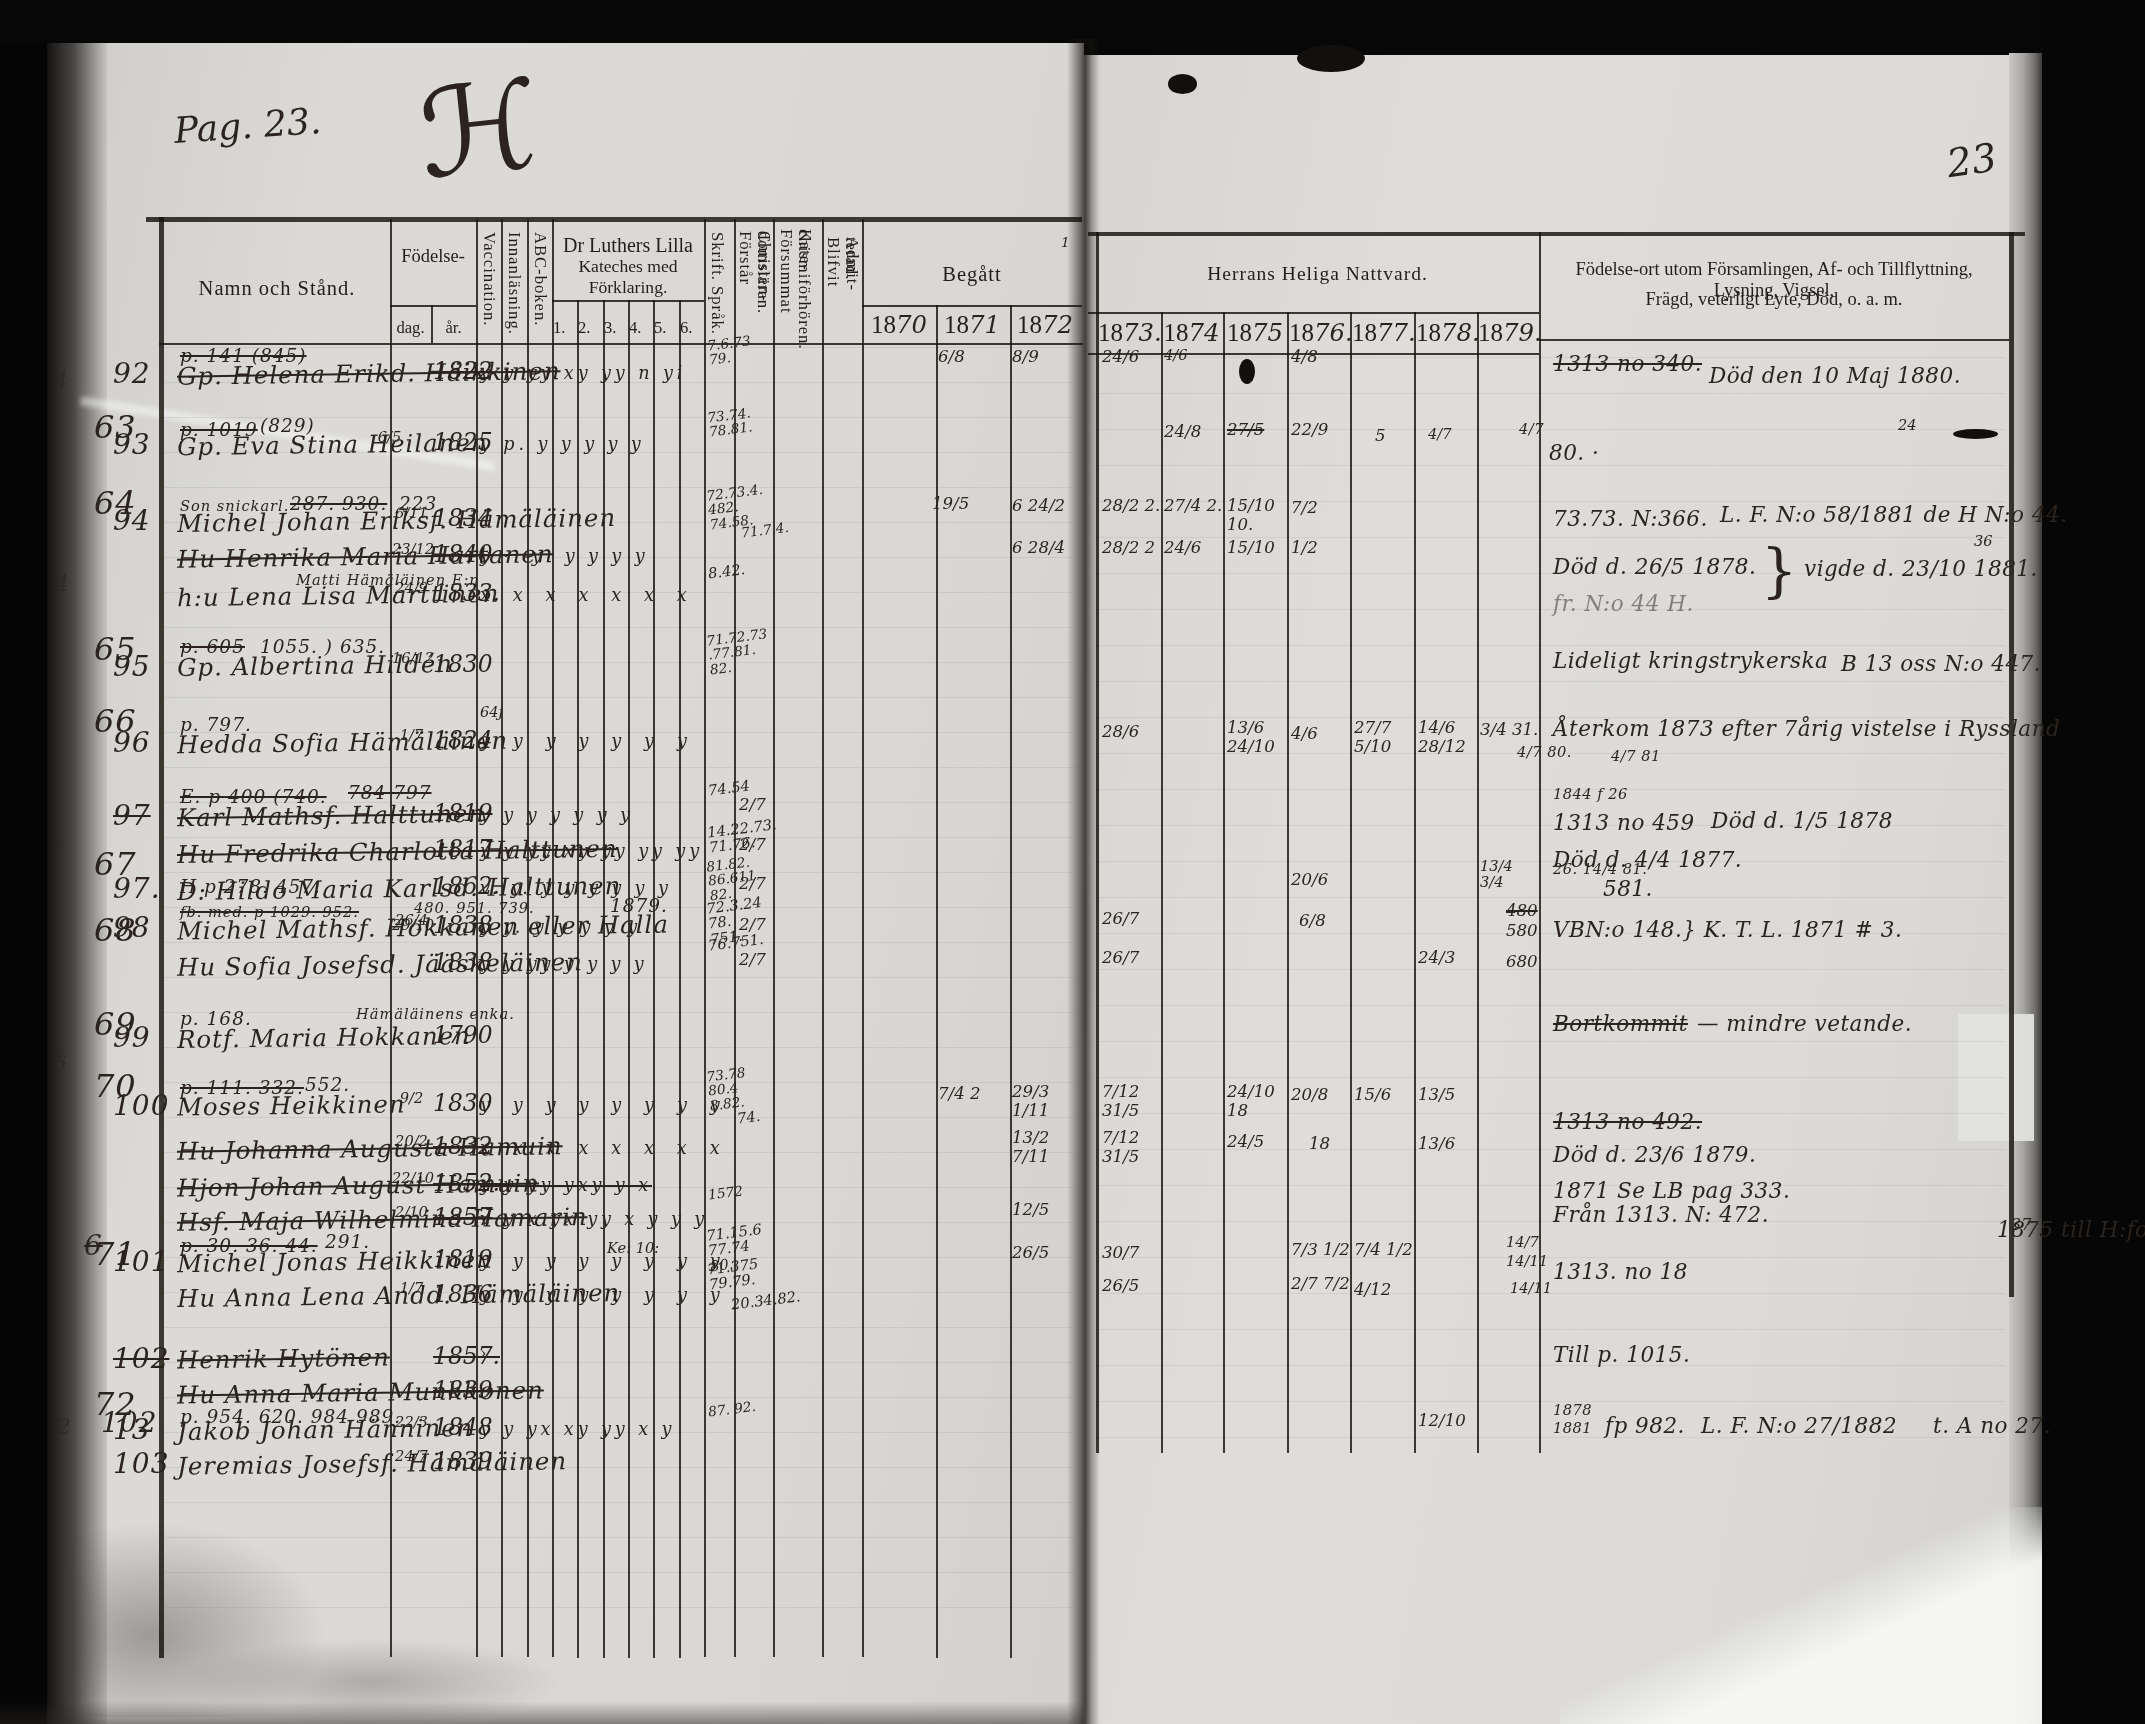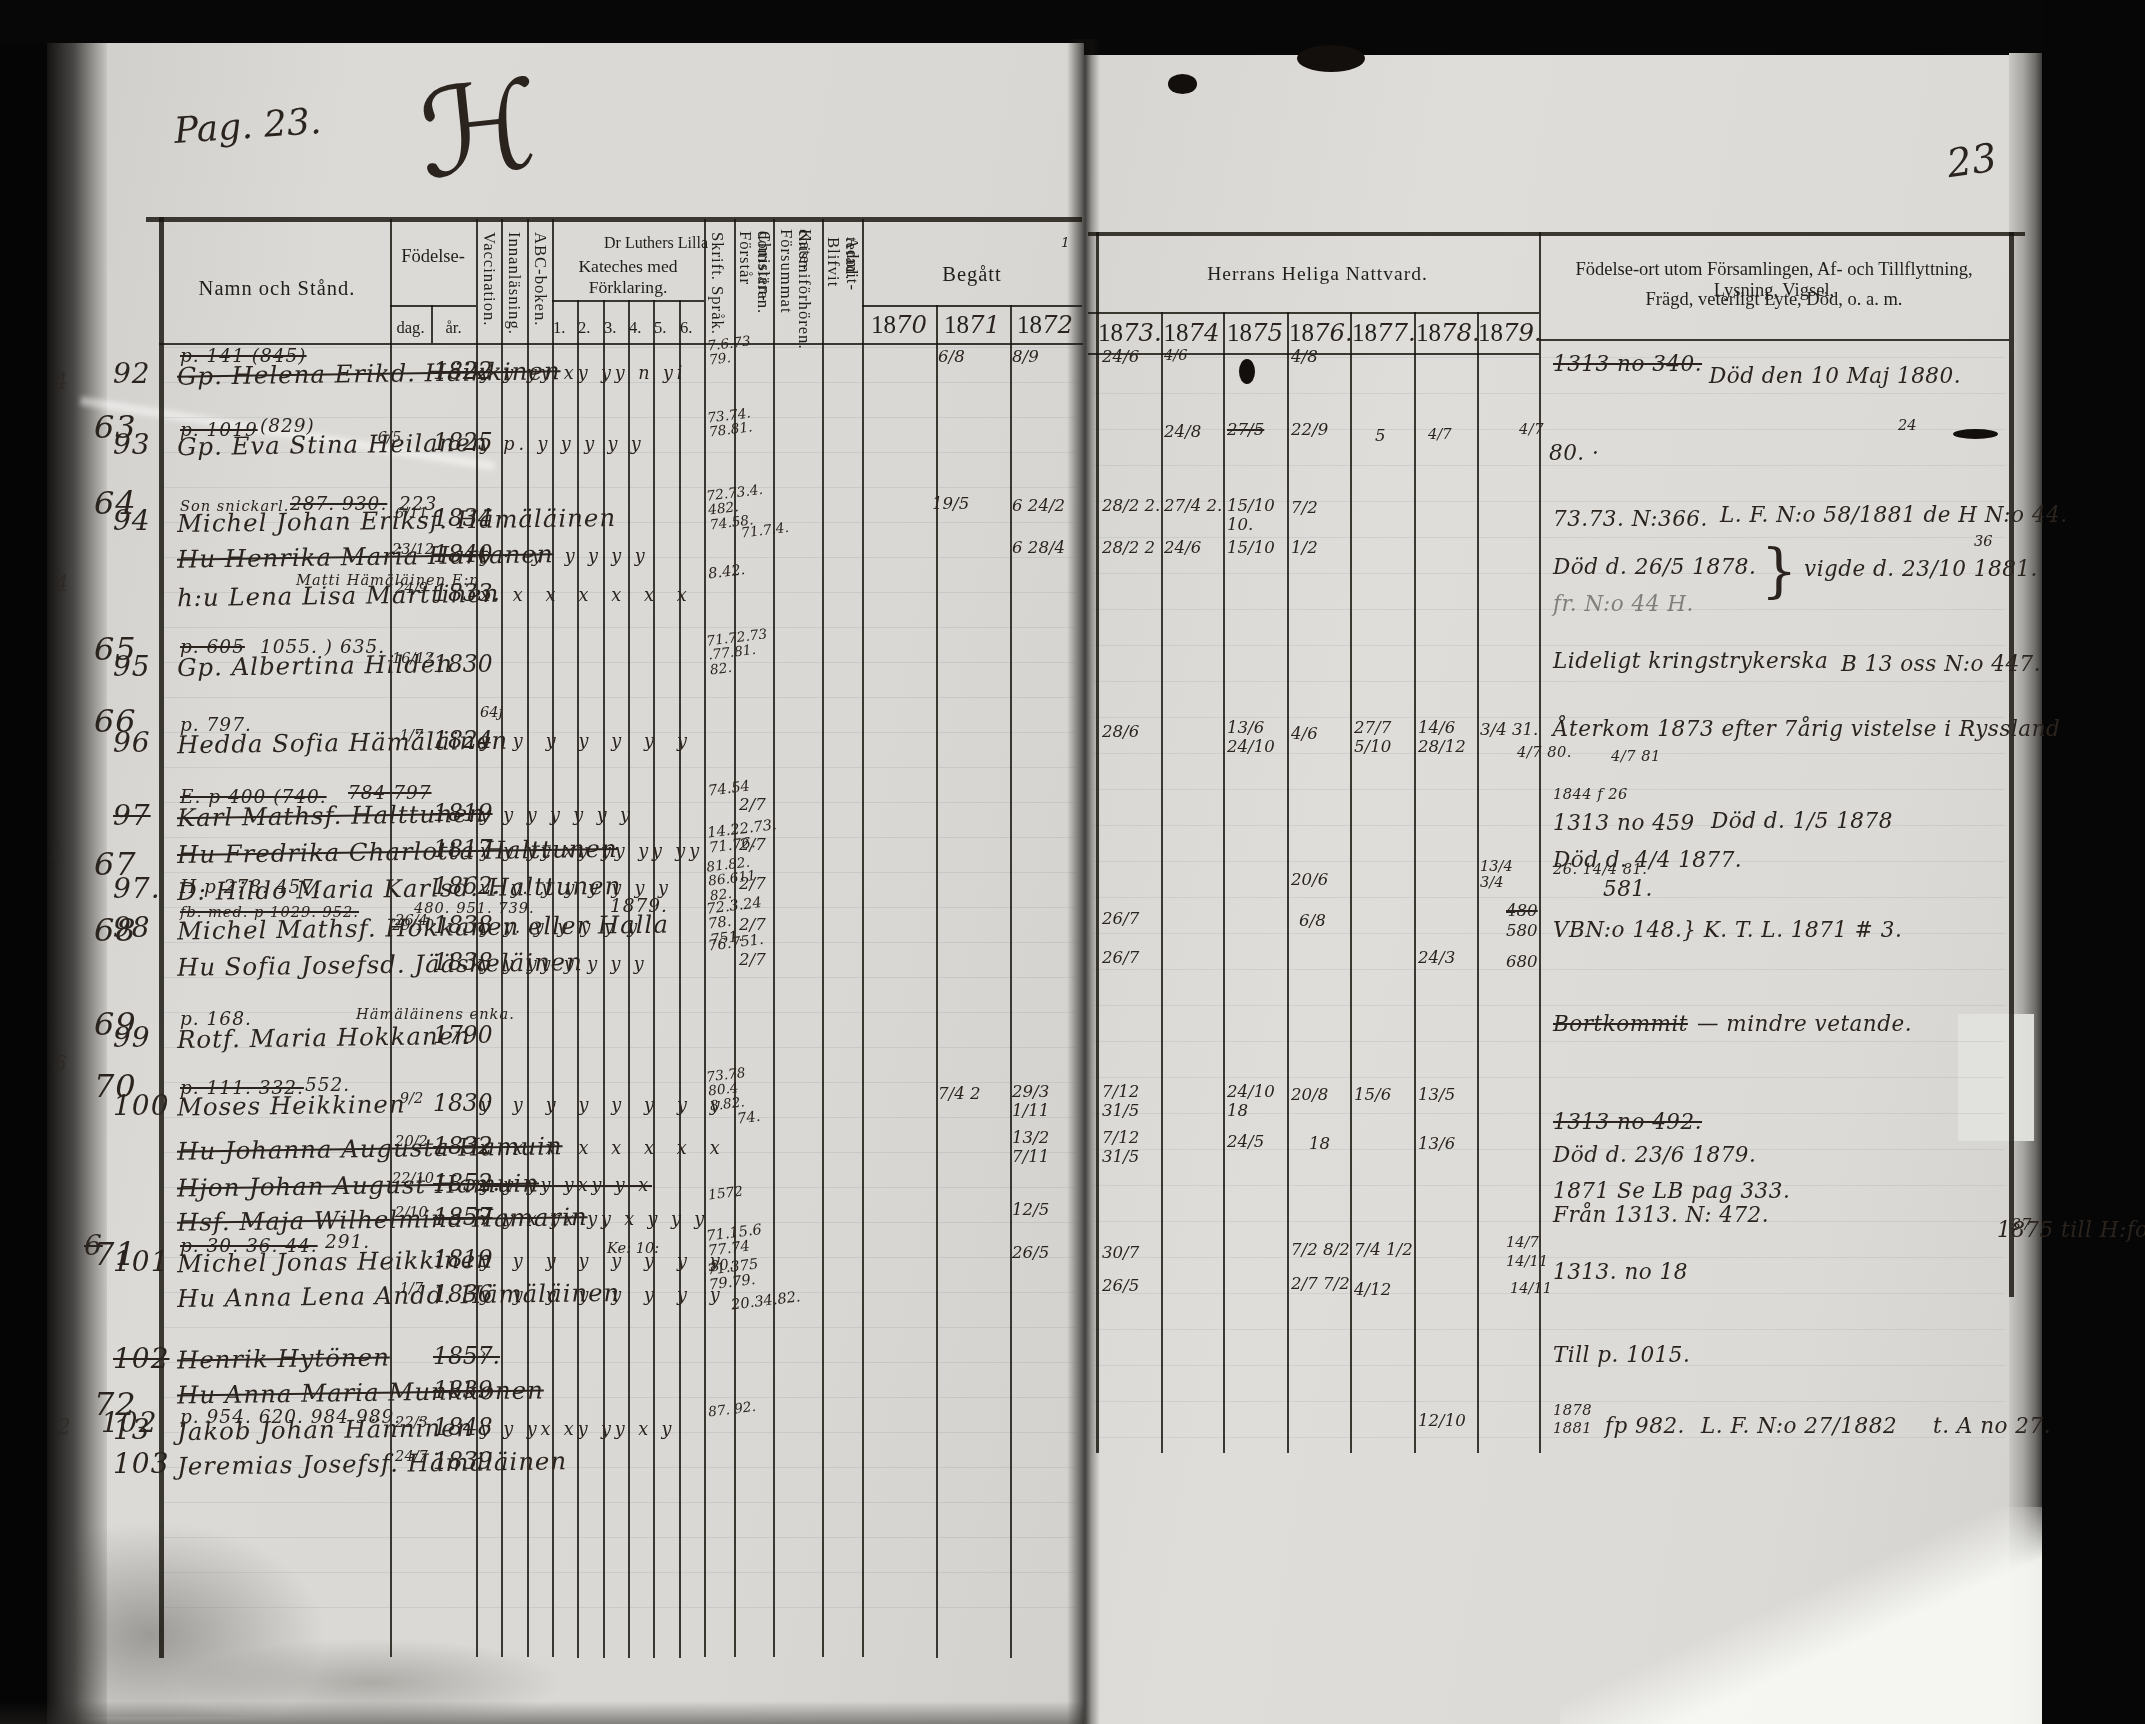--- a/index.html
+++ b/index.html
@@ -69,21 +69,21 @@
   <div class="hw" style="left:419px;top:59px;font-size:122px;transform:rotate(-6deg);">ℋ</div>
   <div class="hw" style="left:1947px;top:138px;font-size:39px;transform:rotate(-8deg);">23</div>
 
   <div class="print hcen" style="left:166px;top:277px;width:222px;font-size:20.5px;letter-spacing:1px;">Namn och Stånd.</div>
   <div class="print hcen" style="left:390px;top:246px;width:86px;font-size:18.5px;">Födelse-</div>
   <div class="print hcen" style="left:390px;top:318px;width:41px;font-size:16.6px;">dag.</div>
   <div class="print hcen" style="left:431px;top:318px;width:45px;font-size:16.6px;">år.</div>
   <div class="vhead" style="left:480px;top:232px;height:109px;">Vaccination.</div>
   <div class="vhead" style="left:505px;top:232px;height:109px;">Innanläsning.</div>
   <div class="vhead" style="left:531px;top:232px;height:109px;">ABC-boken.</div>
-  <div class="print hcen" style="left:552px;top:234px;width:152px;font-size:16px;margin-left:28px;">Dr Luthers Lilla</div>
+  <div class="print hcen" style="left:552px;top:234px;width:152px;font-size:20px;">Dr Luthers Lilla</div>
   <div class="print hcen" style="left:552px;top:256px;width:152px;font-size:17.6px;">Kateches med</div>
   <div class="print hcen" style="left:552px;top:277px;width:152px;font-size:17.6px;">Förklaring.</div>
   <div class="vhead" style="left:708px;top:232px;height:111px;">Skrift. Språk.</div>
   <div class="vhead" style="left:736px;top:231px;height:113px;">Förstår Christen-</div>
   <div class="vhead" style="left:754px;top:231px;height:113px;">domsläran.</div>
   <div class="vhead" style="left:777px;top:229px;height:115px;">Försummat Kate-</div>
   <div class="vhead" style="left:795px;top:229px;height:115px;">chismiförhören.</div>
   <div class="vhead" style="left:824px;top:237px;height:105px;">Blifvit Admit-</div>
   <div class="vhead" style="left:842px;top:237px;height:105px;">terad.</div>
   <div class="print hcen" style="left:862px;top:263px;width:220px;font-size:20.5px;letter-spacing:1px;">Begått</div>
@@ -345,21 +345,21 @@
     <div class="hw pre struck" style="left: 180px; top: 1235px;">p. 30. 36. 44.</div>
     <div class="hw pre" style="left: 325px; top: 1231px;">291.</div>
     <div class="hw mnum" style="left: 113px; top: 1245px;">101</div>
     <div class="hw name" style="left: 177px; top: 1247px;">Michel Jonas Heikkinen</div>
     <div class="hw by" style="left: 433px; top: 1245px;">1819</div>
     <div class="hw marks" style="left: 480px; top: 1251px;">y  y  y  y  y  y  y  y</div>
     <div class="hw cell-skrift sm" style="left: 708px; top: 1224px;">71.15.6 77.74 80.</div>
     <div class="hw cell sm" style="left: 607px; top: 1240px;">Ke: 10:</div>
     <div class="hw cell" style="left: 1012px; top: 1243px;">26/5</div>
     <div class="hw cell" style="left: 1102px; top: 1243px;">30/7</div>
-    <div class="hw cell" style="left: 1291px; top: 1240px;">7/2 8/2</div>
+    <div class="hw cell" style="left: 1291px; top: 1240px;">7/3 1/2</div>
     <div class="hw cell" style="left: 1354px; top: 1240px;">7/4 1/2</div>
     <div class="hw cell sm" style="left: 1506px; top: 1234px;">14/7</div>
     <div class="hw cell sm" style="left: 1506px; top: 1253px;">14/11</div>
     <div class="hw rem" style="left: 1553px; top: 1259px;">1313. no 18</div>
     <div class="hw name" style="left: 177px; top: 1281px;">Hu Anna Lena Andd. Hämäläinen</div>
     <div class="hw bd" style="left: 392px; top: 1281px;">1/7</div>
     <div class="hw by" style="left: 433px; top: 1280px;">1836</div>
     <div class="hw marks" style="left: 480px; top: 1285px;">y  y  y  y  y  y  y  y</div>
     <div class="hw cell-skrift sm" style="left: 708px; top: 1258px;">71.375 79.79.</div>
     <div class="hw cell-skrift sm" style="left: 731px; top: 1293px;">20.34.82.</div>

